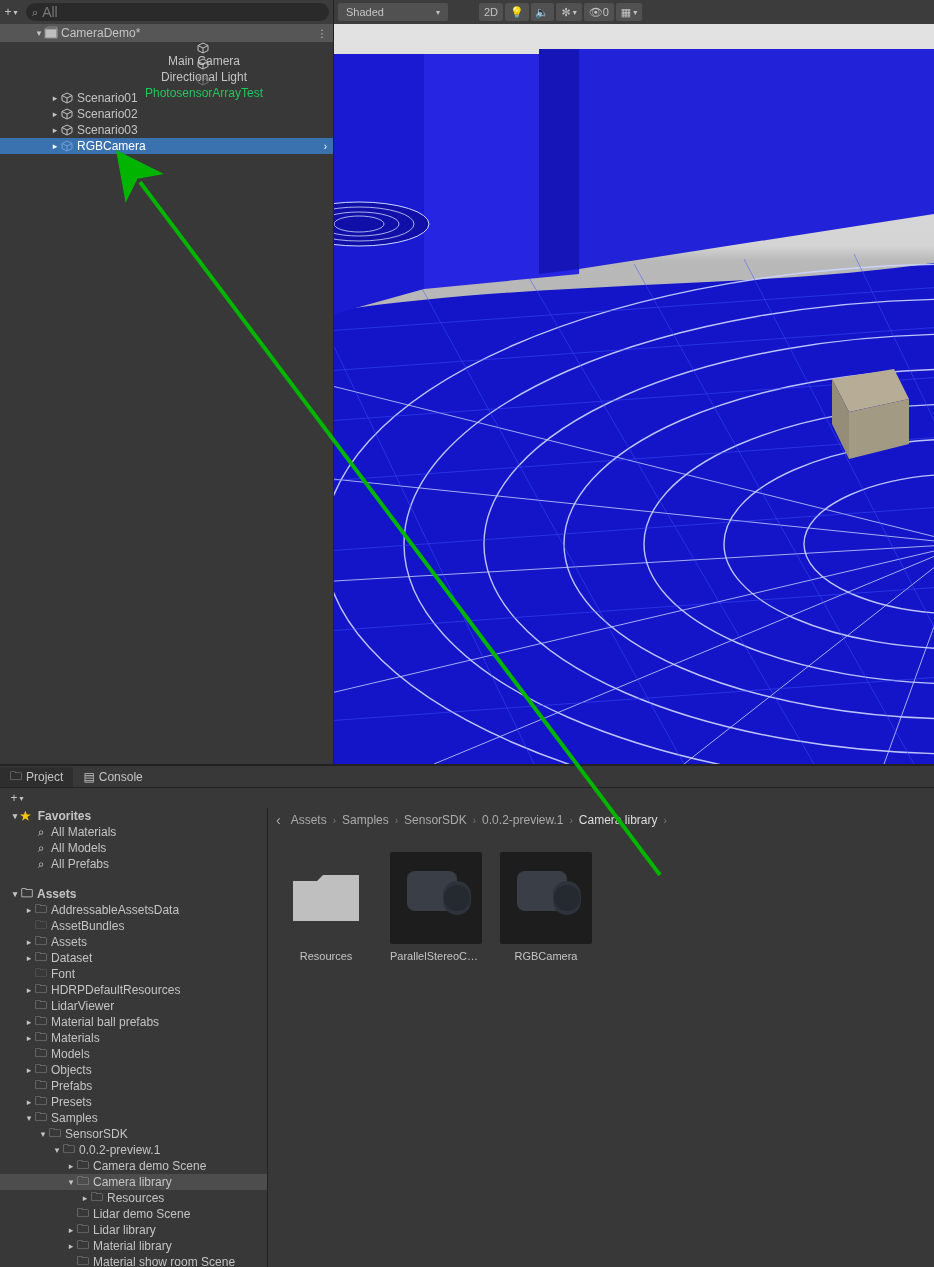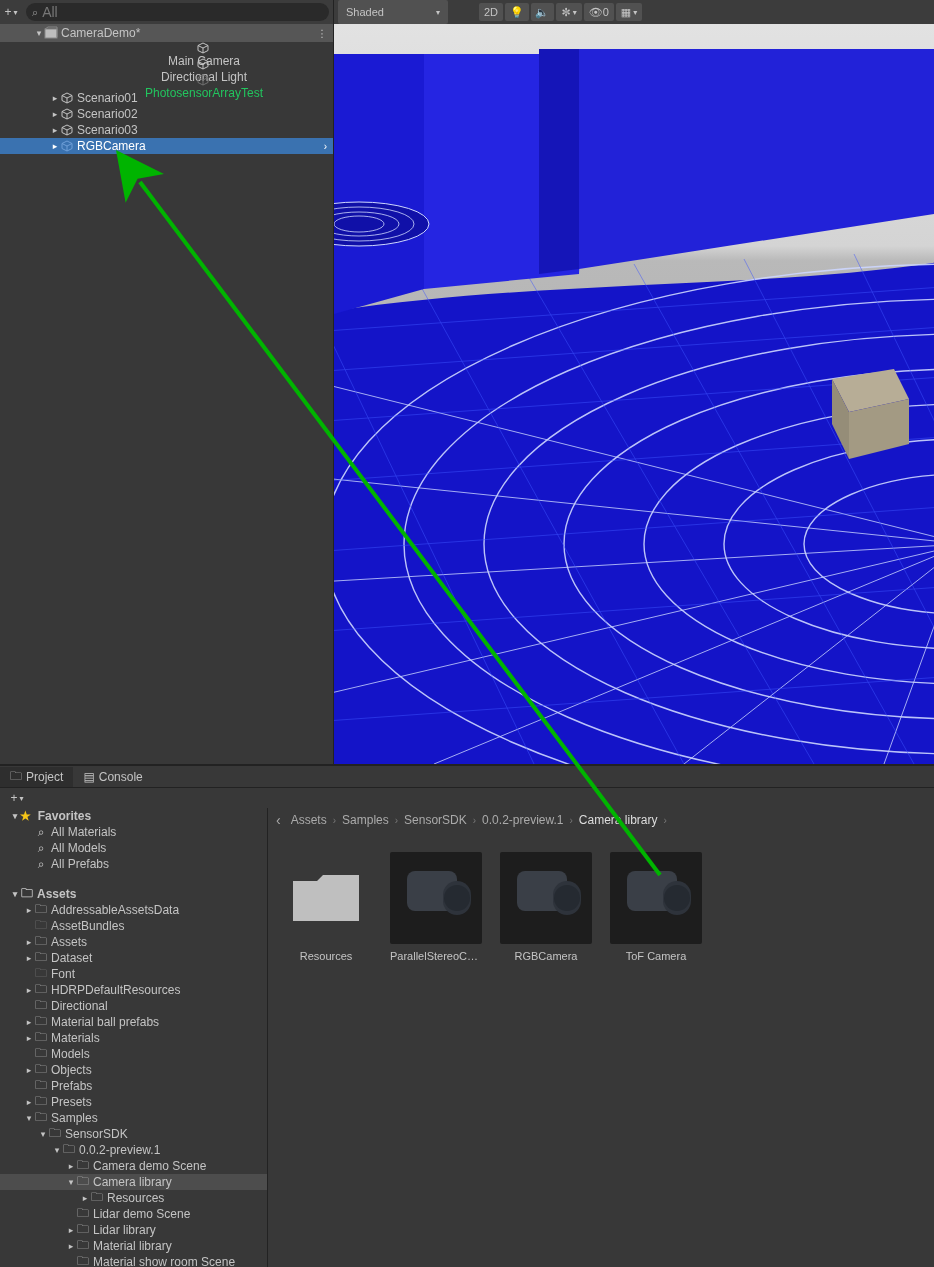--- a/index.html
+++ b/index.html
@@ -5,21 +5,21 @@
   * { box-sizing: border-box; margin: 0; padding: 0; font-family: Arial, Helvetica, sans-serif; }
   body { width: 934px; height: 1267px; background: #3c3c3c; color: #c4c4c4; font-size: 12px; overflow: hidden; position: relative; }
   .top-row { display: flex; height: 24px; background: #3c3c3c; }
   .top-left { width: 334px; display: flex; align-items: center; border-right: 1px solid #222; }
   .top-right { flex: 1; display: flex; align-items: center; background: #3c3c3c; padding: 0 4px; }
   .plus-btn { width: 22px; height: 20px; display:flex; align-items:center; justify-content:center; cursor:pointer;}
   .dropdown-caret { font-size: 8px; padding-left:2px;}
   .search-hier { flex:1; height:18px; background:#2a2a2a; border-radius: 10px; display:flex; align-items:center; padding:0 6px; margin: 0 4px;}
   .search-hier .mag { font-size:11px; opacity:0.7;}
   .search-hier .txt { margin-left:4px; color:#777; font-size:14px;}
-  .shaded-dd { background:#515151; height:24px; padding:0 8px; border-radius:2px; display:flex; align-items:center; font-size:11px; margin-right:30px;}
+  .shaded-dd { background:#515151; height:18px; padding:0 8px; border-radius:2px; display:flex; align-items:center; font-size:11px; margin-right:30px;}
   .tool-btn { height:18px; min-width:22px; padding:0 5px; background:#515151; border-radius:2px; display:flex; align-items:center; justify-content:center; margin:0 1px; font-size:11px; cursor:pointer;}
 
   .main-row { display:flex; height: 740px;}
   .hierarchy { width: 334px; background:#383838; position:relative; border-right:1px solid #222;}
   .scene-view { flex:1; background:#a9a9a9; position:relative; overflow:hidden;}
 
   .h-row { display:flex; align-items:center; height:16px; padding-left:4px; position:relative;}
   .h-row .fold { width:10px; font-size:9px; display:flex; justify-content:center;}
   .h-row .cube-icon { width:14px; display:flex; align-items:center; justify-content:center;}
   .h-row .lbl { padding-left:3px; font-size:12px;}
@@ -351,21 +351,21 @@
           <span class="tl">Font</span>
         </div>
         <div class="tree-row ti1">
           <span class="fold">▸</span>
           <span class="ic">🗀</span>
           <span class="tl">HDRPDefaultResources</span>
         </div>
         <div class="tree-row ti1">
           <span class="fold"></span>
           <span class="ic">🗀</span>
-          <span class="tl">Directional</span>
+          <span class="tl">LidarViewer</span>
         </div>
         <div class="tree-row ti1">
           <span class="fold">▸</span>
           <span class="ic">🗀</span>
           <span class="tl">Material ball prefabs</span>
         </div>
         <div class="tree-row ti1">
           <span class="fold">▸</span>
           <span class="ic">🗀</span>
           <span class="tl">Materials</span>
@@ -471,30 +471,20 @@
         <div class="asset-item">
           <div class="asset-thumb">
             <svg width="78" height="70" viewBox="0 0 78 70">
               <rect x="10" y="8" width="50" height="40" rx="8" fill="#3a3f47"></rect>
               <rect x="46" y="18" width="28" height="34" rx="14" fill="#2e333b"></rect>
               <circle cx="60" cy="35" r="13" fill="#252a31"></circle>
             </svg>
           </div>
           <div class="asset-label">RGBCamera</div>
         </div>
-        <div class="asset-item">
-          <div class="asset-thumb">
-            <svg width="78" height="70" viewBox="0 0 78 70">
-              <rect x="10" y="8" width="50" height="40" rx="8" fill="#3a3f47"></rect>
-              <rect x="46" y="18" width="28" height="34" rx="14" fill="#2e333b"></rect>
-              <circle cx="60" cy="35" r="13" fill="#252a31"></circle>
-            </svg>
-          </div>
-          <div class="asset-label">ToF Camera</div>
-        </div>
       </div>
   </div>
 </div>
 
 <svg class="arrow-annot" style="left:0; top:0;" width="934" height="1267">
   <defs>
     <marker id="arrhead" markerWidth="12" markerHeight="12" refX="2" refY="6" orient="auto">
       <path d="M0,0 L12,6 L0,12 L3,6 Z" fill="#00b400"></path>
     </marker>
   </defs>

